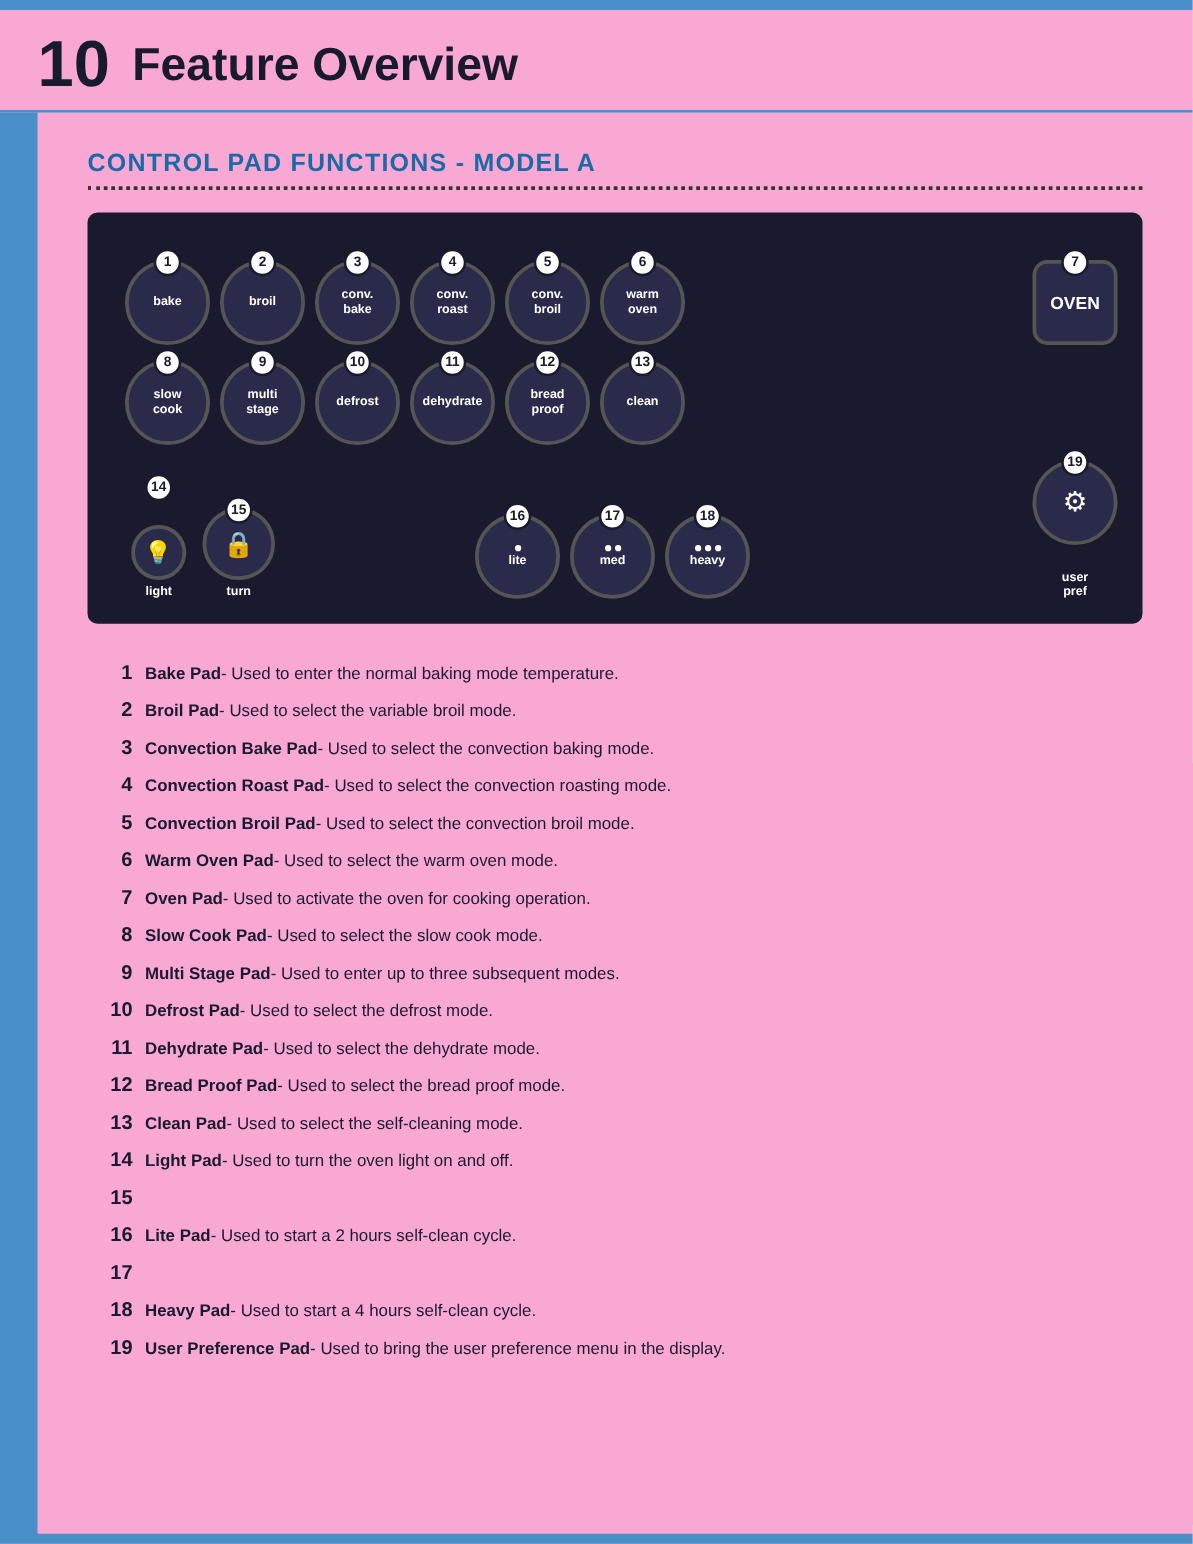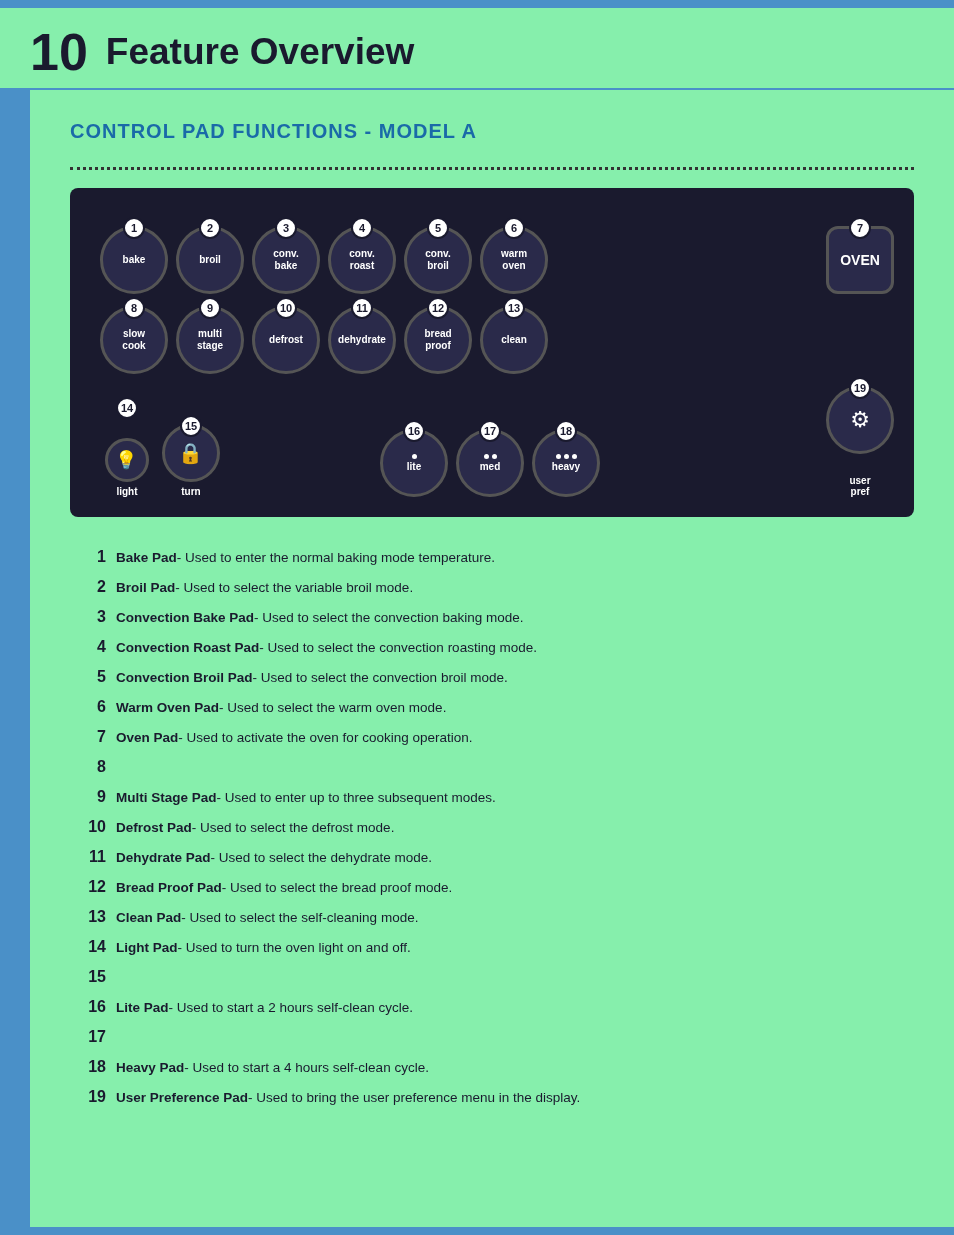--- a/index.html
+++ b/index.html
@@ -3,21 +3,21 @@
   <meta charset="utf-8">
   <style>
     * { margin: 0; padding: 0; box-sizing: border-box; }
     body {
       font-family: Arial, sans-serif;
       background: #e8eaf0;
       width: 954px;
       min-height: 1235px;
     }
     .page {
-      background: #86efac;
+      background: #f9a8d4;
       width: 954px;
       min-height: 1235px;
       position: relative;
     }
     
     .top-bar {
       background: #4a90c8;
       height: 8px;
       width: 100%;
     }
@@ -53,21 +53,21 @@
     .main-content {
       flex: 1;
       padding: 30px 40px;
     }
     
     .section-title {
       font-size: 20px;
       font-weight: bold;
       color: #1a6aa8;
       letter-spacing: 1px;
-      margin-bottom: 24px;
+      margin-bottom: 6px;
     }
     
     .dotted-divider {
       display: flex;
       align-items: center;
       margin-bottom: 18px;
     }
     .dot-line {
       flex: 1;
       border-top: 3px dotted #333;
@@ -498,20 +498,21 @@
           <li>
             <span class="num">6</span>
             <span class="desc"><strong>Warm Oven Pad</strong>- Used to select the warm oven mode.</span>
           </li>
           <li>
             <span class="num">7</span>
             <span class="desc"><strong>Oven Pad</strong>- Used to activate the oven for cooking operation.</span>
           </li>
           <li>
             <span class="num">8</span>
+            <span class="desc"><strong>Slow Cook Pad</strong>- Used to select the slow cook mode.</span>
           </li>
           <li>
             <span class="num">9</span>
             <span class="desc"><strong>Multi Stage Pad</strong>- Used to enter up to three subsequent modes.</span>
           </li>
           <li>
             <span class="num">10</span>
             <span class="desc"><strong>Defrost Pad</strong>- Used to select the defrost mode.</span>
           </li>
           <li>

